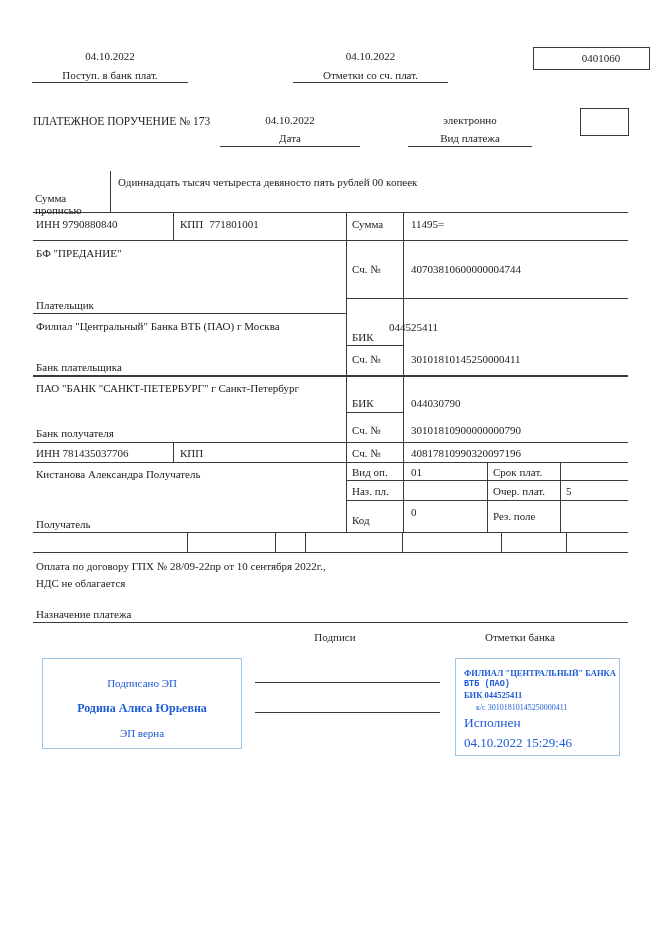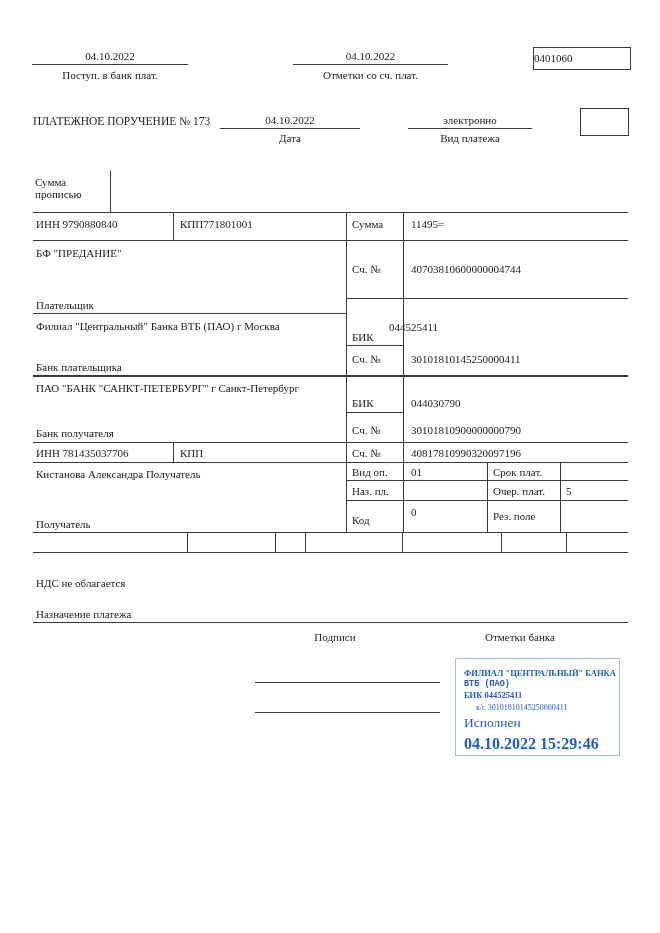--- a/index.html
+++ b/index.html
@@ -1,44 +1,44 @@
 <!DOCTYPE html>
 <html style="--stamp-blue: #1e5bd6; --stamp-border: #9dc3e6;"><head>
 <meta charset="utf-8">
 <style>
   html,body{margin:0;padding:0;background:#ffffff;}
   .page{position:relative;width:660px;height:933px;background:#fff;
         font-family:"Liberation Serif",serif;font-size:11px;color:#1c1c1c;overflow:hidden;}
   .abs{position:absolute;}
   .hline{position:absolute;height:1px;background:#3a3a3a;}
   .vline{position:absolute;width:1px;background:#3a3a3a;}
-  .ufield{position:absolute;text-align:center;border-bottom:1px solid #3a3a3a;padding-bottom:2px;}
+  .ufield{position:absolute;text-align:center;border-bottom:1px solid #3a3a3a;padding-bottom:20px;}
   .clabel{position:absolute;text-align:center;}
   .box{position:absolute;border:1px solid #3a3a3a;}
   .title{font-size:11.5px;}
   .blue{color:var(--stamp-blue,#1e5bd6);}
   .bluebox{position:absolute;border:1px solid var(--stamp-border,#9dc3e6);}
   .stampline{position:absolute;font-size:8.5px;font-weight:bold;color:var(--stamp-blue,#1e5bd6);white-space:nowrap;}
   .stampsmall{position:absolute;font-size:8px;font-weight:normal;color:var(--stamp-blue,#1e5bd6);white-space:nowrap;}
   .stampbig{position:absolute;font-size:13.5px;color:var(--stamp-blue,#1e5bd6);white-space:nowrap;}
-  .stampdate{position:absolute;font-size:16px;font-weight:bold;color:var(--stamp-blue,#1e5bd6);white-space:nowrap;}
+  .stampdate{position:absolute;font-size:13px;font-weight:normal;color:var(--stamp-blue,#1e5bd6);white-space:nowrap;}
   .nw{white-space:nowrap;}
 </style>
 </head>
 <body>
 
 <div class="page">
 
   <div class="ufield" style="left:32px;top:50px;width:156px;"><span>04.10.2022</span></div>
   <div class="clabel" style="left:32px;top:69px;width:156px;">Поступ. в банк плат.</div>
 
   <div class="ufield" style="left:293px;top:50px;width:155px;"><span>04.10.2022</span></div>
   <div class="clabel" style="left:293px;top:69px;width:155px;">Отметки со сч. плат.</div>
 
-  <div class="box" style="left:533px;top:47px;width:96px;height:21px;line-height:21px;text-align:left;"><span>0401060</span></div>
+  <div class="box" style="left:533px;top:47px;width:96px;height:21px;line-height:21px;text-align:center;padding-left:19px;"><span>0401060</span></div>
 
   <div class="abs title nw" style="left:33px;top:115px;">ПЛАТЕЖНОЕ ПОРУЧЕНИЕ № 173</div>
   <div class="ufield" style="left:220px;top:114px;width:140px;"><span>04.10.2022</span></div>
   <div class="clabel" style="left:220px;top:132px;width:140px;">Дата</div>
   <div class="ufield" style="left:408px;top:114px;width:124px;"><span>электронно</span></div>
   <div class="clabel" style="left:408px;top:132px;width:124px;">Вид платежа</div>
   <div class="box" style="left:580px;top:108px;width:47px;height:26px;"></div>
 
   <div class="hline" style="left:33px;top:212px;width:595px;"></div>
   <div class="hline" style="left:33px;top:240px;width:595px;"></div>
@@ -62,24 +62,25 @@
   <div class="vline" style="left:173px;top:442px;height:20px;"></div>
   <div class="vline" style="left:487px;top:462px;height:70px;"></div>
   <div class="vline" style="left:560px;top:462px;height:70px;"></div>
   <div class="vline" style="left:187px;top:532px;height:20px;"></div>
   <div class="vline" style="left:275px;top:532px;height:20px;"></div>
   <div class="vline" style="left:305px;top:532px;height:20px;"></div>
   <div class="vline" style="left:402px;top:532px;height:20px;"></div>
   <div class="vline" style="left:501px;top:532px;height:20px;"></div>
   <div class="vline" style="left:566px;top:532px;height:20px;"></div>
 
-  <div class="abs" style="left:35px;top:176px;width:72px;">Сумма прописью</div>
+  <div class="abs" style="left:35px;top:192px;width:72px;">Сумма прописью</div>
+  <div class="abs" style="left:118px;top:176px;width:505px;">Одиннадцать тысяч четыреста девяносто пять рублей 00 копеек</div>
 
   <div class="abs nw" style="left:36px;top:218px;"><span>ИНН</span> <span>9790880840</span></div>
-  <div class="abs nw" style="left:180px;top:218px;"><span>КПП</span><span style="margin-left:0;">771801001</span></div>
+  <div class="abs nw" style="left:180px;top:218px;"><span>КПП</span><span style="margin-left:6px;">771801001</span></div>
   <div class="abs nw" style="left:352px;top:218px;">Сумма</div>
   <div class="abs nw" style="left:411px;top:218px;">11495=</div>
 
   <div class="abs nw" style="left:36px;top:247px;">БФ "ПРЕДАНИЕ"</div>
   <div class="abs nw" style="left:36px;top:299px;">Плательщик</div>
   <div class="abs nw" style="left:352px;top:263px;">Сч. №</div>
   <div class="abs nw" style="left:411px;top:263px;">40703810600000004744</div>
 
   <div class="abs nw" style="left:36px;top:320px;">Филиал "Центральный" Банка ВТБ (ПАО) г Москва</div>
   <div class="abs nw" style="left:352px;top:331px;">БИК</div>
@@ -108,26 +109,32 @@
   <div class="abs nw" style="left:352px;top:485px;">Наз. пл.</div>
   <div class="abs nw" style="left:411px;top:485px;"></div>
   <div class="abs nw" style="left:493px;top:485px;">Очер. плат.</div>
   <div class="abs nw" style="left:566px;top:485px;">5</div>
   <div class="abs nw" style="left:352px;top:514px;">Код</div>
   <div class="abs nw" style="left:411px;top:506px;">0</div>
   <div class="abs nw" style="left:493px;top:510px;">Рез. поле</div>
   <div class="abs nw" style="left:566px;top:510px;"></div>
   <div class="abs nw" style="left:36px;top:518px;">Получатель</div>
 
+  <div class="abs nw" style="left:36px;top:560px;">Оплата по договору ГПХ № 28/09-22пр от 10 сентября 2022г.,</div>
   <div class="abs nw" style="left:36px;top:577px;">НДС не облагается</div>
   <div class="abs nw" style="left:36px;top:608px;">Назначение платежа</div>
 
   <div class="clabel" style="left:270px;top:631px;width:130px;">Подписи</div>
   <div class="clabel" style="left:450px;top:631px;width:140px;">Отметки банка</div>
 
+  <div class="bluebox" style="left:42px;top:658px;width:198px;height:89px;">
+    <div class="clabel blue" style="left:0;top:18px;width:198px;">Подписано ЭП</div>
+    <div class="clabel blue" style="left:0;top:42px;width:198px;font-weight:bold;font-size:12px;">Родина Алиса Юрьевна</div>
+    <div class="clabel blue" style="left:0;top:68px;width:198px;">ЭП верна</div>
+  </div>
 
   <div class="hline" style="left:255px;top:682px;width:185px;"></div>
   <div class="hline" style="left:255px;top:712px;width:185px;"></div>
 
   <div class="bluebox" style="left:455px;top:658px;width:163px;height:96px;">
     <div class="stampline" style="left:8px;top:9px;">ФИЛИАЛ "ЦЕНТРАЛЬНЫЙ" БАНКА</div>
     <div class="stampline" style="left:8px;top:20px;font-family:Liberation Mono, monospace;">ВТБ (ПАО)</div>
     <div class="stampline" style="left:8px;top:31px;">БИК 044525411</div>
     <div class="stampsmall" style="left:8px;top:44px;margin-left:12px;">к/с 30101810145250000411</div>
     <div class="stampbig" style="left:8px;top:56px;">Исполнен</div>

